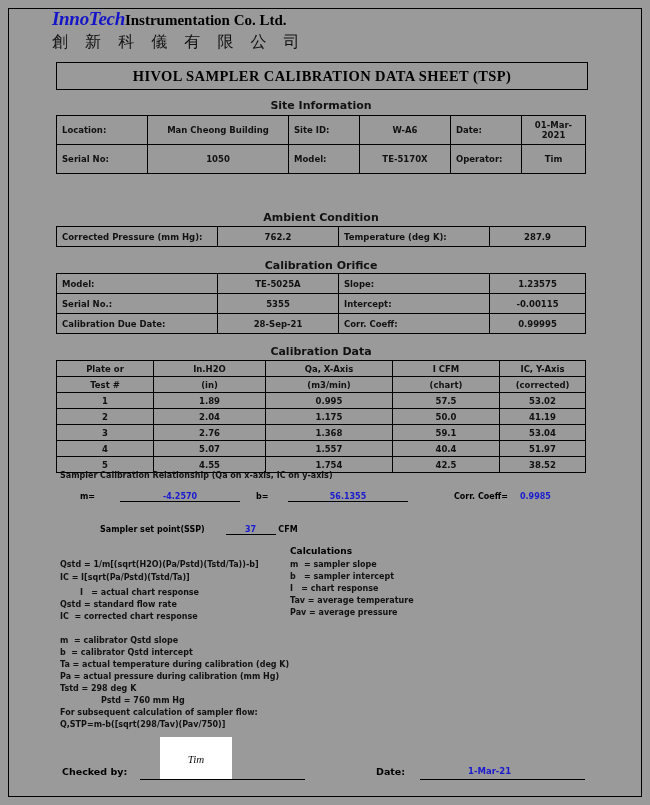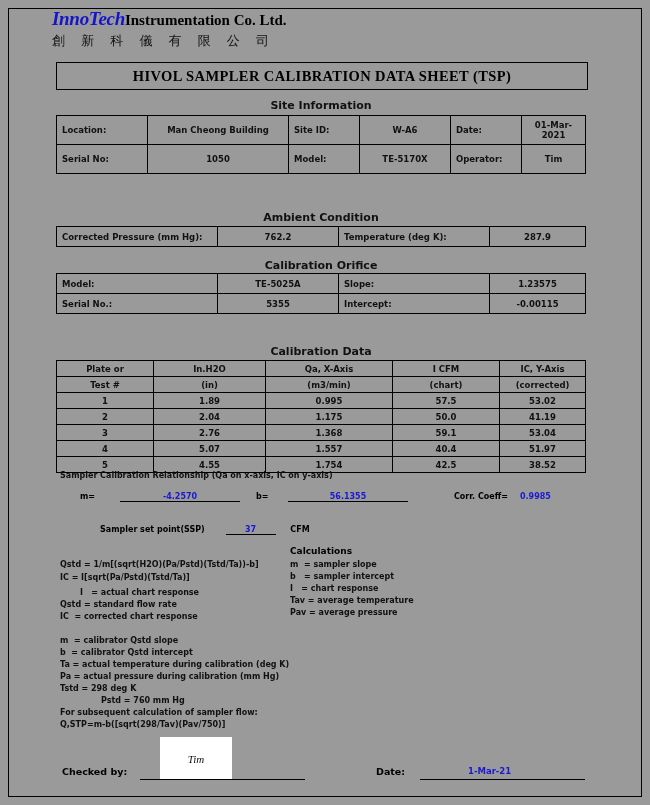--- a/index.html
+++ b/index.html
@@ -31,21 +31,21 @@
     color:#1414c8;letter-spacing:-0.3px;
     display:inline-block;vertical-align:baseline;
   }
   .cohead{
     font-family:"Liberation Serif",serif;
     font-weight:bold;font-size:15px;color:#000;
     display:inline-block;vertical-align:baseline;
   }
   .chinese{
     margin-top:2px;
-    font-size:13px;letter-spacing:6px;color:#111;
+    font-size:16px;letter-spacing:6px;color:#111;
     font-family:"DejaVu Sans",sans-serif;
   }
 
   
   .title-box{
     position:absolute;left:56px;top:62px;width:530px;height:26px;
     border:1px solid #000;background:#9a9a9a;
     display:flex;align-items:center;justify-content:center;
   }
   .title-box span{
@@ -195,20 +195,26 @@
       <td class="val" style="width:110px;">TE-5025A</td>
       <td class="lbl" style="width:140px;">Slope:</td>
       <td class="val">1.23575</td>
     </tr>
     <tr>
       <td class="lbl">Serial No.:</td>
       <td class="val">5355</td>
       <td class="lbl">Intercept:</td>
       <td class="val">-0.00115</td>
     </tr>
+    <tr>
+      <td class="lbl">Calibration Due Date:</td>
+      <td class="val">28-Sep-21</td>
+      <td class="lbl">Corr. Coeff:</td>
+      <td class="val">0.99995</td>
+    </tr>
   </tbody>
     </table>
 
   <div class="section-label" style="top:345px;">Calibration Data</div>
   <table class="grid" id="calib">
     <tbody>
         <tr>
       <td class="hd" style="width:90px;">Plate or</td>
       <td class="hd" style="width:105px;">In.H2O</td>
       <td class="hd" style="width:120px;">Qa, X-Axis</td>
@@ -265,21 +271,21 @@
     <span class="rel-cell" style="left:20px;top:0;">m=</span>
     <span class="rel-cell uline blue" style="left:60px;top:0;width:120px;">-4.2570</span>
     <span class="rel-cell" style="left:196px;top:0;">b=</span>
     <span class="rel-cell uline blue" style="left:228px;top:0;width:120px;">56.1355</span>
     <span class="rel-cell" style="left:394px;top:0;">Corr. Coeff=</span>
     <span class="rel-cell blue" style="left:460px;top:0;">0.9985</span>
   </div>
   <div class="setpt">
     <span>Sampler set point(SSP)</span>
     <span class="uline blue" style="width:50px;margin-left:18px;">37</span>
-    <span style="margin-left:12px;">CFM</span>
+    <span style="margin-left:0;">CFM</span>
   </div>
 
   <div class="calc-title">Calculations</div>
   <div class="formula" style="top:560px;">Qstd = 1/m[(sqrt(H2O)(Pa/Pstd)(Tstd/Ta))-b]</div>
   <div class="formula" style="top:573px;">IC = I[sqrt(Pa/Pstd)(Tstd/Ta)]</div>
 
   <div class="calc-line" style="top:560px;">m  = sampler slope</div>
   <div class="calc-line" style="top:572px;">b   = sampler intercept</div>
   <div class="calc-line" style="top:584px;">I   = chart response</div>
   <div class="calc-line" style="top:596px;">Tav = average temperature</div>

